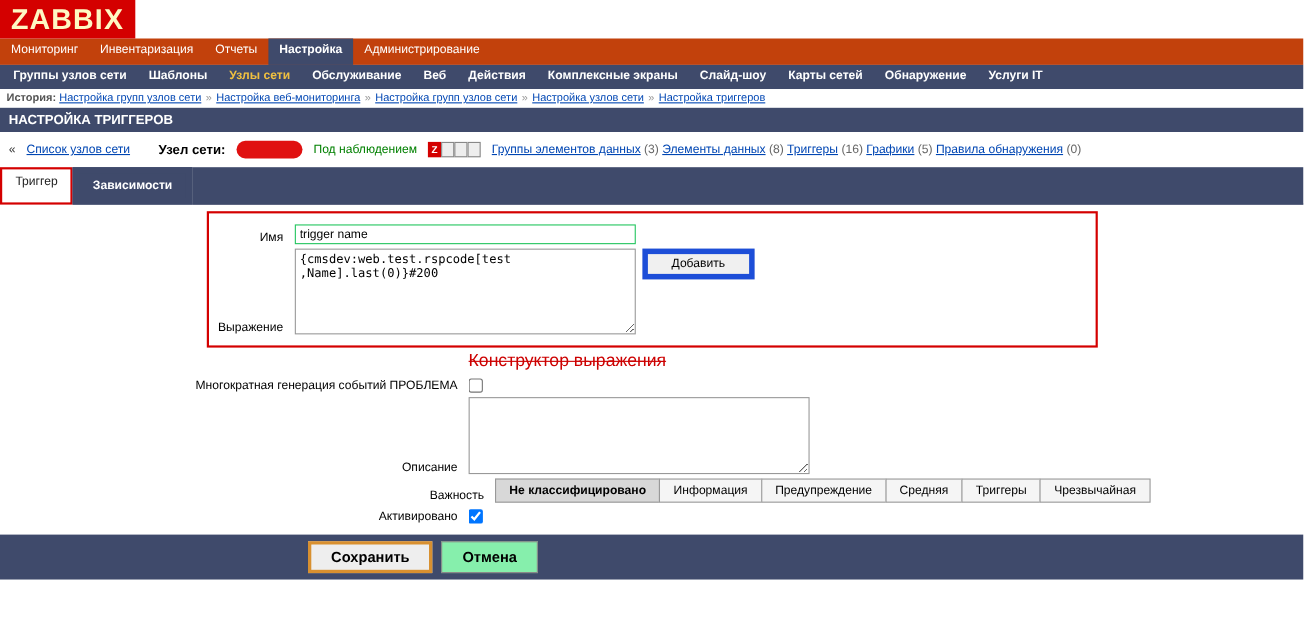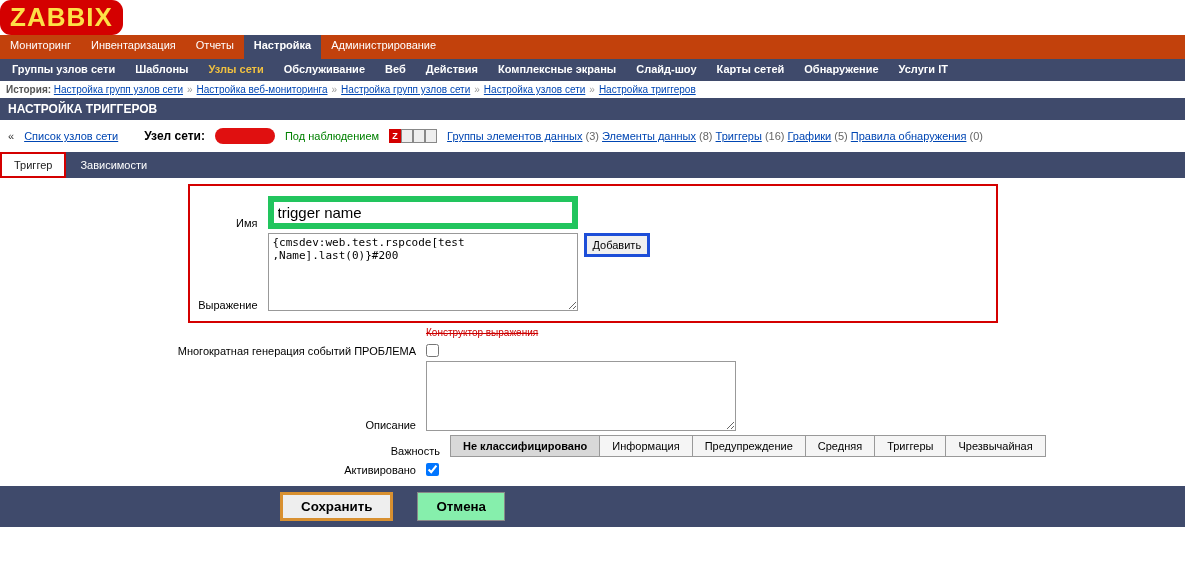--- a/index.html
+++ b/index.html
@@ -1,19 +1,19 @@
 <!DOCTYPE html>
 <html><head>
 <meta charset="utf-8">
 <style>
 * { margin: 0; padding: 0; box-sizing: border-box; }
 body { font-family: Verdana, Arial, sans-serif; font-size: 11px; background: #fff; width: 1185px; }
 a { color: #0046b3; text-decoration: underline; cursor: pointer; }
 
-.logo { background: #d40000; color: #fde047; font-size: 26px; font-weight: bold; padding: 2px 10px; font-family: Arial, sans-serif; letter-spacing: 1px; display: inline-block; border-radius: 11px; }
+.logo { background: #d40000; color: #fef9c3; font-size: 26px; font-weight: bold; padding: 2px 10px; font-family: Arial, sans-serif; letter-spacing: 1px; display: inline-block; }
 .main-menu { background: #c2410c; height: 24px; display: flex; }
 .main-menu .item { padding: 4px 10px; color: #fff; font-size: 11px; cursor: pointer; }
 .main-menu .item.active { background: #3f4a6b; font-weight: bold; }
 
 .sub-menu { background: #3f4a6b; height: 22px; display: flex; padding-left: 2px; }
 .sub-menu .item { padding: 4px 10px; color: #fff; font-size: 11px; font-weight: bold; cursor: pointer; }
 .sub-menu .item.active { color: #f0c040; }
 
 .history { padding: 3px 6px; font-size: 10px; color: #555; background: #fff; }
 .history .lbl { font-weight: bold; }
@@ -26,44 +26,44 @@
 .host-bar .laquo { color: #333; }
 .host-bar .hostlabel { font-weight: bold; font-size: 12px; }
 .host-bar .redacted { display: inline-block; width: 60px; height: 16px; background: #e01010; border-radius: 8px; vertical-align: middle; }
 .host-bar .monitored { color: #008000; }
 .zbx-icons { display: inline-flex; gap: 0; }
 .zbx-icons span { width: 12px; height: 14px; border: 1px solid #888; background: #eee; }
 .zbx-icons span.z { background: #d40000; color: #fff; font-size: 9px; text-align: center; line-height: 14px; font-weight: bold; border: none; }
 .host-bar .cnt { color: #666; }
 
 .tabs-row { display: flex; margin: 0; }
-.tab { padding: 5px 12px; font-size: 11px; cursor: pointer; border: 2px solid #c4b5fd; }
+.tab { padding: 5px 12px; font-size: 11px; cursor: pointer; border: 6px solid #c4b5fd; font-weight: bold; }
 .tab.active { background: #fff; color: #222; border: 2px solid #d40000; border-bottom: 2px solid #d40000; font-weight: normal; }
 .tab.inactive { background: #3f4a6b; color: #fff; border-color: #3f4a6b; }
 .tabs-rest { flex: 1; background: #3f4a6b; border-bottom: 1px solid #3f4a6b; }
 
 .form-area { padding: 6px 0 0 0; }
 .form-highlight { border: 2px solid #d40000; margin: 0 auto; width: 810px; padding: 6px 8px 6px 8px; position: relative; }
 .form-row { display: flex; align-items: flex-end; margin: 4px 0; }
 .form-label { width: 380px; text-align: right; padding-right: 10px; padding-top: 3px; font-size: 11px; }
 .form-field { flex: 1; display: flex; align-items: flex-start; gap: 6px; }
-input[type=text] { border: 6px solid #22c55e; padding: 2px 4px; font-size: 15px; font-family: inherit; }
+input[type=text] { border: 1px solid #22c55e; padding: 2px 4px; font-size: 11px; font-family: inherit; }
 textarea { border: 1px solid #999; padding: 2px 4px; font-size: 11px; font-family: monospace; resize: both; }
-.btn { background: #f0f0f0; border: 3px solid #1d4ed8; padding: 3px 6px; font-size: 11px; cursor: pointer; font-family: inherit; }
+.btn { background: #f0f0f0; border: 5px solid #1d4ed8; padding: 3px 22px; font-size: 11px; cursor: pointer; font-family: inherit; }
 
 .outside-form { width: 1100px; margin: 0; }
 .outside-form .form-label { width: 390px; }
-.constructor-link { font-size: 10px; color: #c00; text-decoration: line-through; }
+.constructor-link { font-size: 16px; color: #c00; text-decoration: line-through; }
 
 .sev-buttons { display: flex; }
 .sev-buttons button { border: 1px solid #999; background: #f5f5f5; padding: 4px 12px; font-size: 11px; cursor: pointer; font-family: inherit; margin-left: -1px; }
 .sev-buttons button.sel { background: #d8d8d8; font-weight: bold; }
 .sev-buttons button:first-child { margin-left: 0; }
 
-.footer-bar { background: #3f4a6b; padding: 6px; margin-top: 10px; display: flex; gap: 24px; padding-left: 280px; }
+.footer-bar { background: #3f4a6b; padding: 6px; margin-top: 10px; display: flex; gap: 8px; padding-left: 280px; }
 .footer-bar .primary { border: 3px solid #d89030; background: #eee; font-weight: bold; padding: 4px 18px; }
 .footer-bar .secondary { background: #86efac; border: 1px solid #888; font-weight: bold; padding: 4px 18px; }
 </style>
 </head>
 <body>
 
 
 
 <div class="logo">ZABBIX</div>
 

